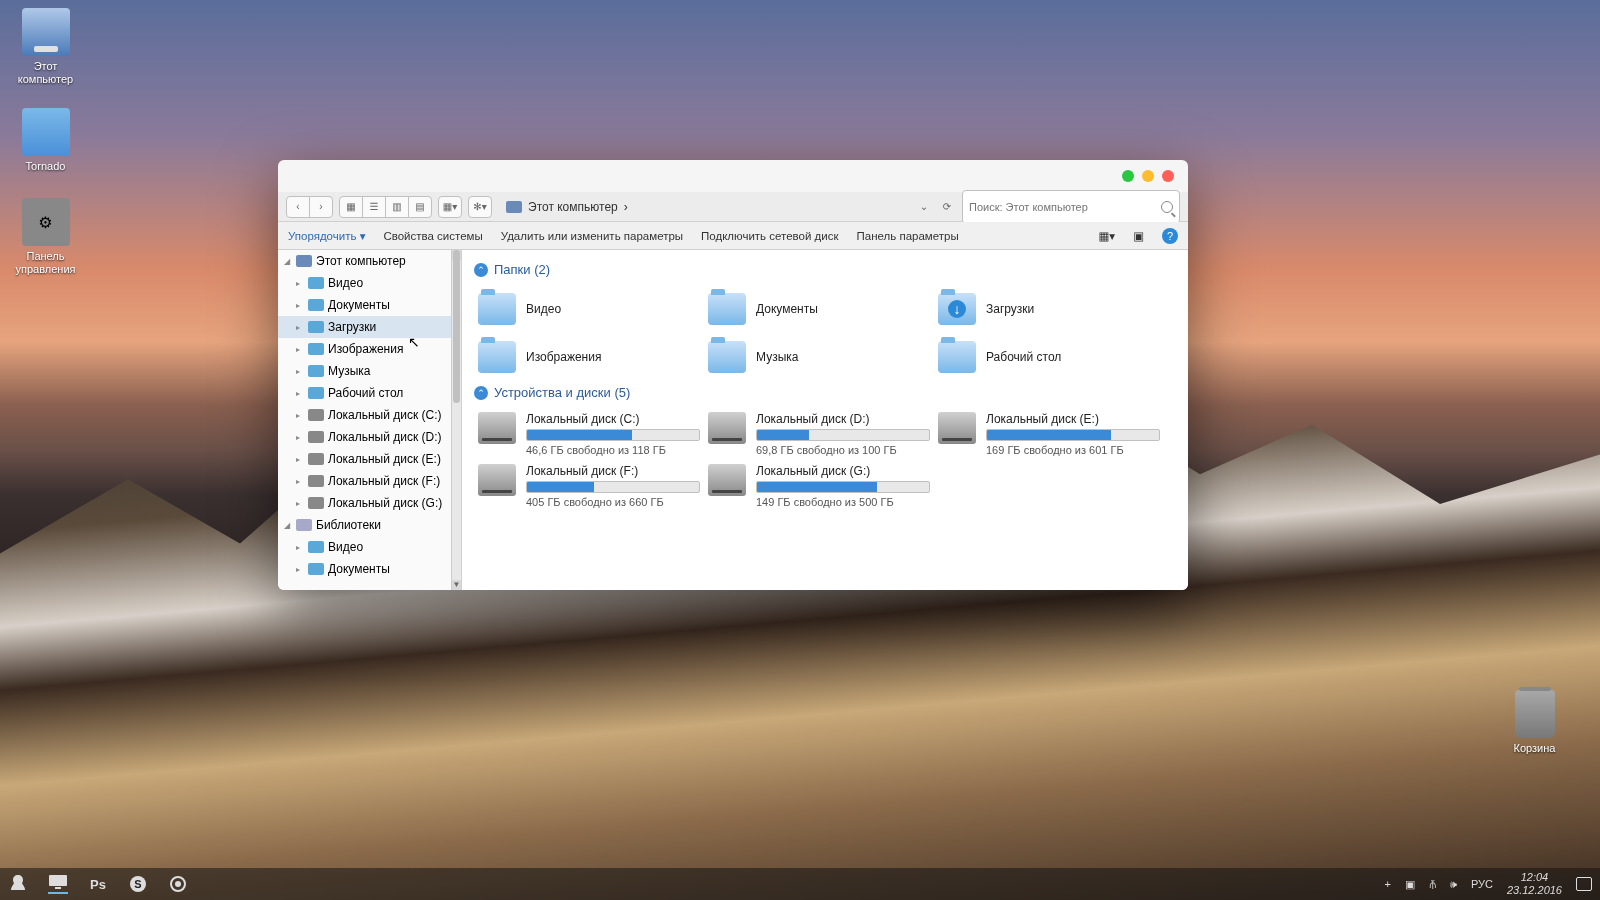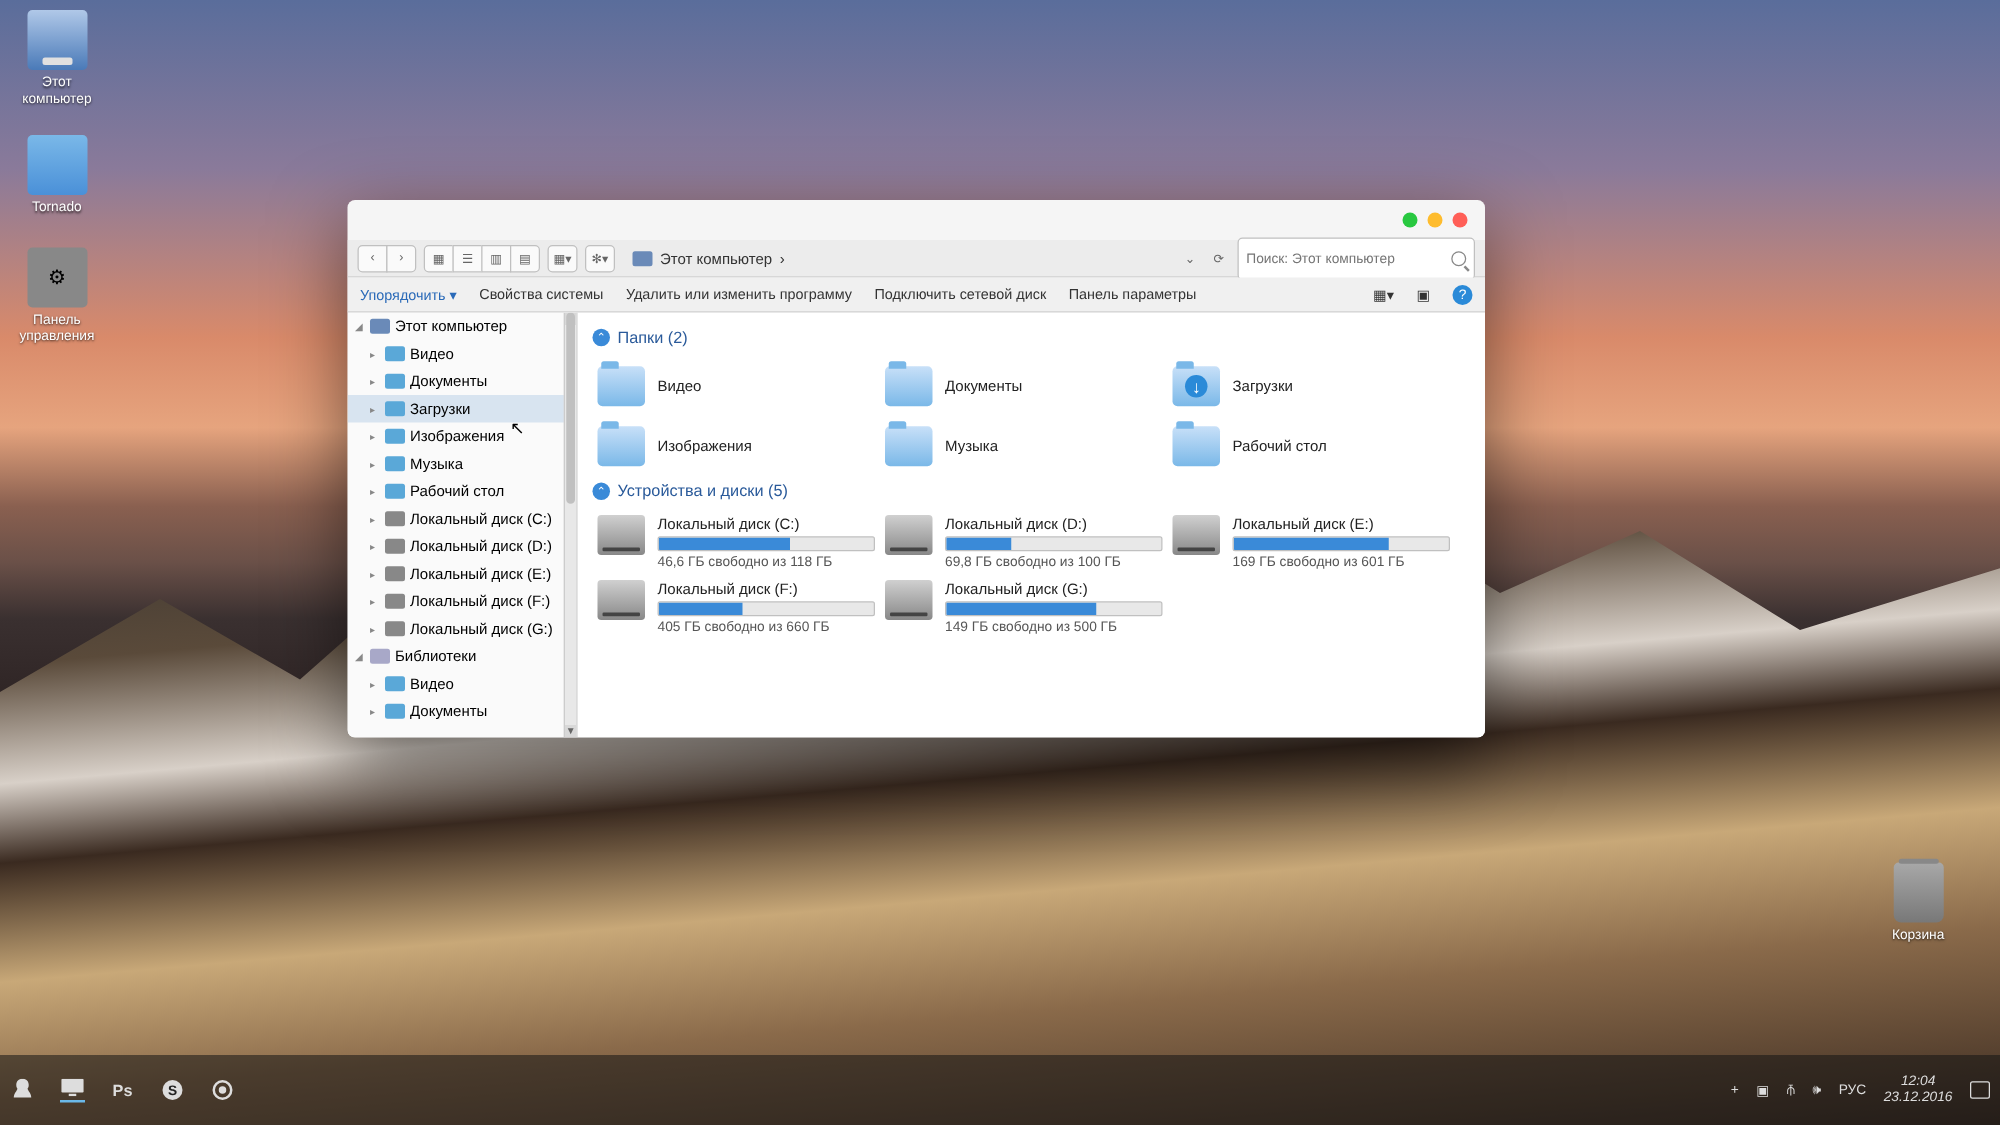--- a/index.html
+++ b/index.html
@@ -23,21 +23,21 @@
 .tbar { height:32px; display:flex; justify-content:flex-end; align-items:center; padding:0 14px; gap:8px; }
 .tlight { width:12px; height:12px; border-radius:50%; cursor:pointer; }
 .tbar2 { height:30px; background:#ececec; border-bottom:1px solid #d0d0d0; display:flex; align-items:center; padding:0 8px; gap:6px; }
 .nbtn { width:24px; height:22px; background:#fafafa; border:1px solid #c0c0c0; border-radius:4px; display:flex; align-items:center; justify-content:center; cursor:pointer; font-size:10px; color:#666; }
 .nbtn-grp { display:flex; }
 .nbtn-grp .nbtn { border-radius:0; margin-left:-1px; }
 .nbtn-grp .nbtn:first-child { border-radius:4px 0 0 4px; margin-left:0; }
 .nbtn-grp .nbtn:last-child { border-radius:0 4px 4px 0; }
 .bcrumb { flex:1; display:flex; align-items:center; gap:6px; font-size:12px; color:#333; padding-left:8px; }
 .bcrumb .cic { width:16px; height:12px; background:#6a8ab8; border-radius:2px; }
-.search { width:190px; height:22px; background:#fff; border:1px solid #c0c0c0; border-radius:4px; display:flex; align-items:center; padding:16px 6px; font-size:11px; color:#888; }
+.search { width:218px; height:22px; background:#fff; border:1px solid #c0c0c0; border-radius:4px; display:flex; align-items:center; padding:16px 6px; font-size:11px; color:#888; }
 .search input { border:none; outline:none; flex:1; font-size:11px; }
 .sic { width:12px; height:12px; border:1.5px solid #888; border-radius:50%; position:relative; }
 .sic::after { content:""; position:absolute; bottom:-4px; right:-4px; width:5px; height:1.5px; background:#888; transform:rotate(45deg); }
 
 .cmdbar { height:28px; background:#f0f0f0; border-bottom:1px solid #d0d0d0; display:flex; align-items:center; padding:0 10px; gap:18px; font-size:11.5px; color:#333; }
 .cmdbar span { cursor:pointer; }
 .cmdbar .org { color:#2a6ab8; }
 .cmdbar .sp { flex:1; }
 .help { width:16px; height:16px; background:#2a8ad8; color:#fff; border-radius:50%; font-size:11px; display:flex; align-items:center; justify-content:center; }
 
@@ -71,21 +71,21 @@
 .ditem .dic { width:38px; height:32px; background:linear-gradient(#d0d0d0,#888); border-radius:3px; position:relative; }
 .ditem .dic::after { content:""; position:absolute; bottom:3px; left:4px; right:4px; height:3px; background:#444; border-radius:1px; }
 .ditem .dinfo { flex:1; }
 .ditem .dname { font-size:12px; color:#222; margin-bottom:3px; }
 .ditem .dbar { height:12px; background:#e8e8e8; border:1px solid #c0c0c0; border-radius:2px; overflow:hidden; margin-bottom:3px; }
 .ditem .dfill { height:100%; background:#3a8ad8; }
 .ditem .dfree { font-size:11px; color:#555; }
 
 .cursor { position:absolute; left:408px; top:334px; font-size:14px; pointer-events:none; }
 
-.taskbar { position:absolute; bottom:0; left:0; right:0; height:56px; background:rgba(20,20,20,.55); display:flex; align-items:center; padding:0 8px; color:#ddd; }
+.taskbar { position:absolute; bottom:0; left:0; right:0; height:32px; background:rgba(20,20,20,.55); display:flex; align-items:center; padding:0 8px; color:#ddd; }
 .tb-l { display:flex; align-items:center; gap:20px; }
 .tb-ic { width:20px; height:20px; cursor:pointer; display:flex; align-items:center; justify-content:center; font-size:16px; color:#ddd; }
 .tb-ic.active { border-bottom:2px solid #6ab8e8; padding-bottom:2px; }
 .tb-r { margin-left:auto; display:flex; align-items:center; gap:14px; font-size:11px; }
 .tb-clock { text-align:center; line-height:13px;font-style:italic; }
 .tb-notif { width:16px; height:14px; border:1.5px solid #ddd; border-radius:2px; }
 </style>
 </head>
 <body>
 
@@ -139,21 +139,21 @@
     <div class="nbtn" style="width:18px;border:none;background:none">⟳</div>
     <div class="search">
       <input placeholder="Поиск: Этот компьютер" style="">
       <div class="sic"></div>
     </div>
   </div>
 
   <div class="cmdbar">
     <span class="org">Упорядочить ▾</span>
     <span>Свойства системы</span>
-    <span>Удалить или изменить программу</span>
+    <span>Удалить или изменить параметры</span>
     <span>Подключить сетевой диск</span>
     <span>Панель параметры</span>
     <span class="sp"></span>
     <span>▦▾</span>
     <span>▣</span>
     <div class="help">?</div>
   </div>
 
   <div class="body">
     <div class="side">

